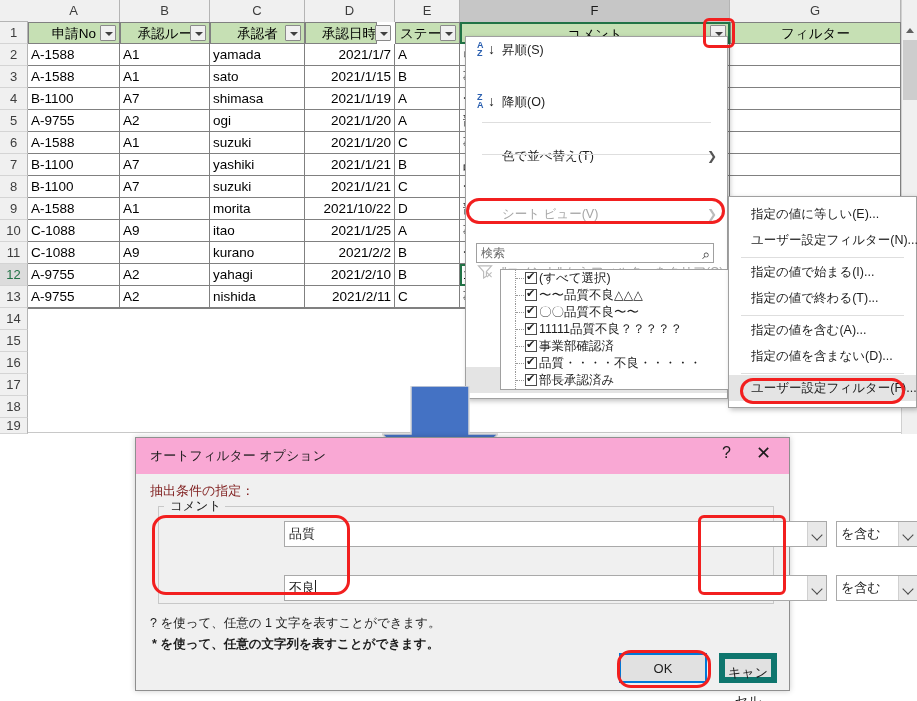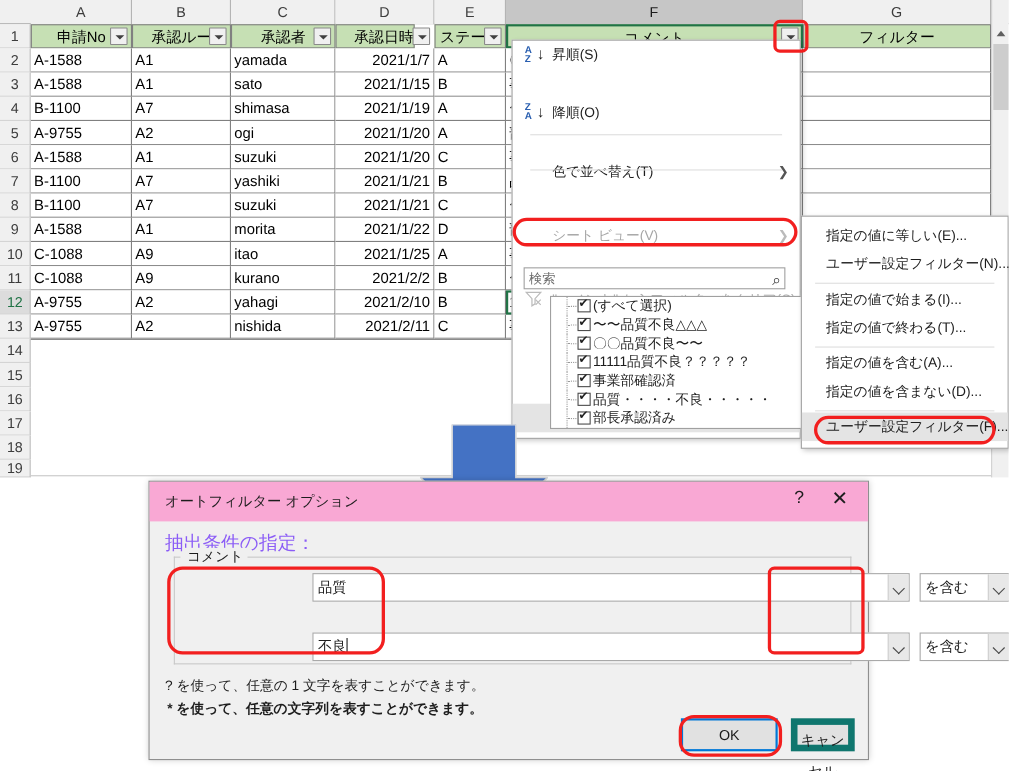--- a/index.html
+++ b/index.html
@@ -117,21 +117,21 @@
 
   
   .dlg {
     position:absolute; left:135px; top:437px; width:655px; height:254px;
     background:#f0f0f0; border:1px solid #8f8f8f; box-shadow:0 0 6px rgba(0,0,0,.2);
   }
   .dlg-title { position:absolute; left:0; top:0; width:100%; height:36px; background:#f9a8d4; }
   .dlg-title .t { position:absolute; left:14px; top:9px; font-size:13px; color:#1d1d1d; }
   .dlg-title .q { position:absolute; right:58px; top:6px; font-size:16px; color:#1d1d1d; }
   .dlg-title .x { position:absolute; right:18px; top:4px; font-size:18px; color:#1d1d1d; font-weight:300;}
-  .dlg-sub { position:absolute; left:14px; top:44px; font-size:17px; color:#8b5cf6; }
+  .dlg-sub { position:absolute; left:14px; top:44px; font-size:13px; color:#7f1d1d; }
   .grp { position:absolute; left:22px; top:68px; width:616px; height:98px; border:1px solid #c8c8c8; border-top:none;}
   .grp-label { position:absolute; left:30px; top:60px; font-size:12.5px; color:#1d1d1d; background:#f0f0f0; padding:0 4px; }
   .grp-topline-l { position:absolute; left:22px; top:68px; width:6px; height:1px; background:#c8c8c8; }
   .grp-topline-r { position:absolute; left:88px; top:68px; width:550px; height:1px; background:#c8c8c8; }
 
   .inp {
     position:absolute; height:26px; background:#fff; border:1px solid #a9a9a9;
     font-size:13px; color:#1d1d1d; line-height:24px; padding-left:4px; white-space:nowrap; overflow:hidden;
   }
   .inp .drop {
@@ -250,21 +250,21 @@
         <div class="gridcell" style="left: 28px; top: 176px; width: 92px; height: 22px;">B-1100</div>
         <div class="gridcell" style="left: 120px; top: 176px; width: 90px; height: 22px;">A7</div>
         <div class="gridcell" style="left: 210px; top: 176px; width: 95px; height: 22px;">suzuki</div>
         <div class="gridcell r" style="left: 305px; top: 176px; width: 90px; height: 22px;">2021/1/21</div>
         <div class="gridcell" style="left: 395px; top: 176px; width: 65px; height: 22px;">C</div>
         <div class="gridcell" style="left: 460px; top: 176px; width: 270px; height: 22px;">〜〜品質不良△△△</div>
         <div class="gridcell" style="left: 730px; top: 176px; width: 171px; height: 22px;"></div>
         <div class="gridcell" style="left: 28px; top: 198px; width: 92px; height: 22px;">A-1588</div>
         <div class="gridcell" style="left: 120px; top: 198px; width: 90px; height: 22px;">A1</div>
         <div class="gridcell" style="left: 210px; top: 198px; width: 95px; height: 22px;">morita</div>
-        <div class="gridcell r" style="left: 305px; top: 198px; width: 90px; height: 22px;">2021/1/22</div>
+        <div class="gridcell r" style="left: 305px; top: 198px; width: 90px; height: 22px;">2021/10/22</div>
         <div class="gridcell" style="left: 395px; top: 198px; width: 65px; height: 22px;">D</div>
         <div class="gridcell" style="left: 460px; top: 198px; width: 270px; height: 22px;">部長承認済み</div>
         <div class="gridcell" style="left: 730px; top: 198px; width: 171px; height: 22px;"></div>
         <div class="gridcell" style="left: 28px; top: 220px; width: 92px; height: 22px;">C-1088</div>
         <div class="gridcell" style="left: 120px; top: 220px; width: 90px; height: 22px;">A9</div>
         <div class="gridcell" style="left: 210px; top: 220px; width: 95px; height: 22px;">itao</div>
         <div class="gridcell r" style="left: 305px; top: 220px; width: 90px; height: 22px;">2021/1/25</div>
         <div class="gridcell" style="left: 395px; top: 220px; width: 65px; height: 22px;">A</div>
         <div class="gridcell" style="left: 460px; top: 220px; width: 270px; height: 22px;">事業部確認済</div>
         <div class="gridcell" style="left: 730px; top: 220px; width: 171px; height: 22px;"></div>

